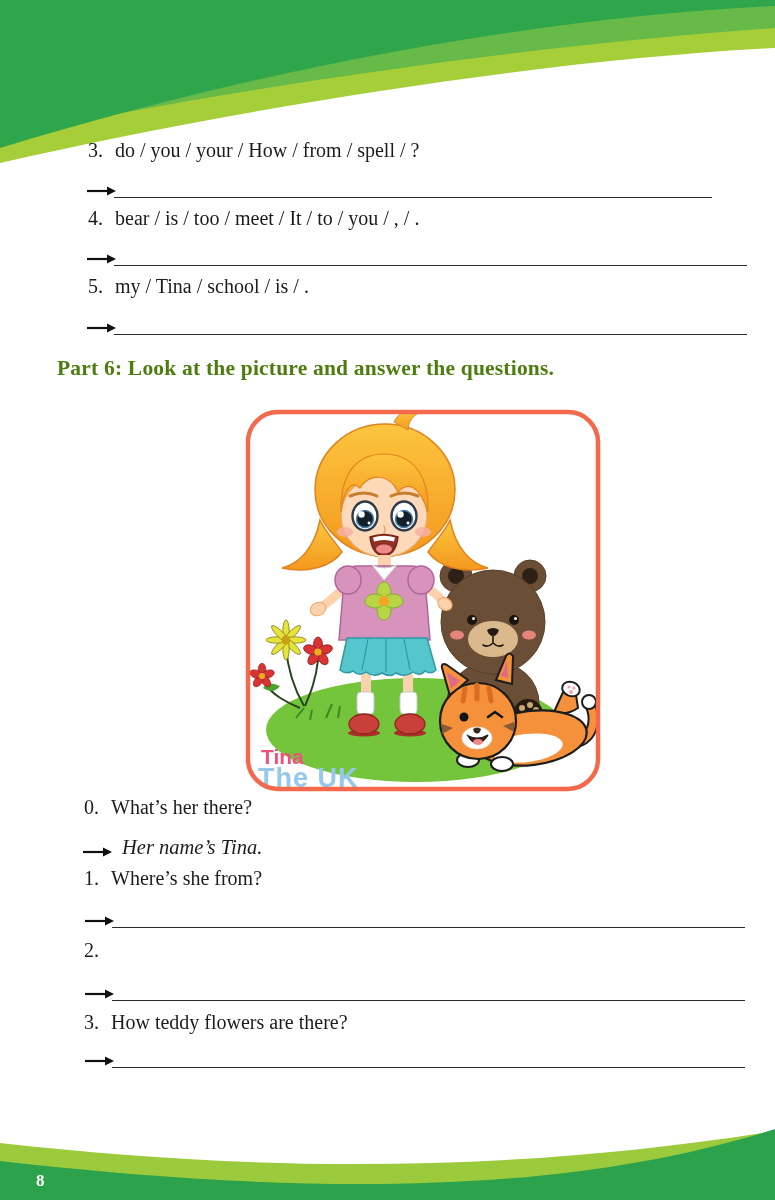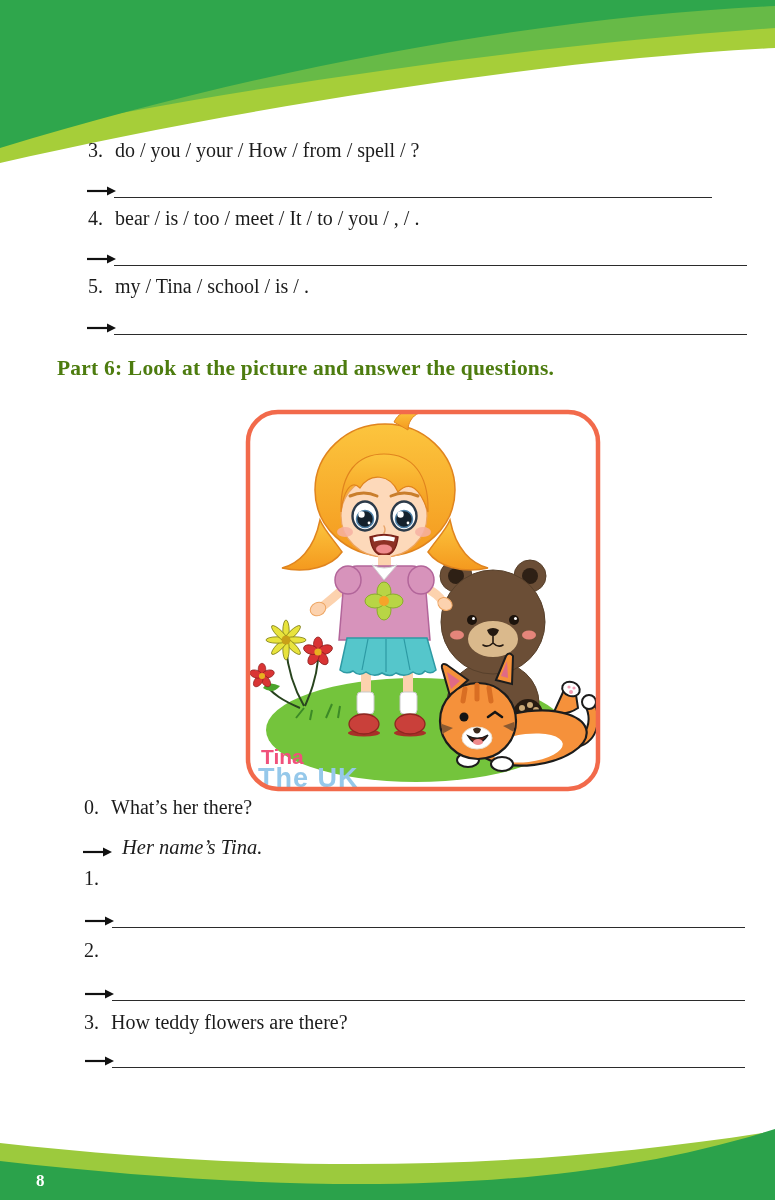--- a/index.html
+++ b/index.html
@@ -254,20 +254,21 @@
   <div class="ans-row abs" style="top:833px;left:82px">
     <svg class="arrow-svg" width="30" height="14" viewBox="0 0 30 14">
       <line x1="1" y1="7" x2="22" y2="7" stroke="#111" stroke-width="2.2"></line>
       <polygon points="21,2.6 30,7 21,11.4" fill="#111"></polygon>
     </svg>
     <span class="example-text">Her name’s Tina.</span>
   </div>
 
   <div class="q-row abs" style="top:866px;left:84px">
     <span class="q-num">1.</span>
+    <span class="q-text">Where’s she from?</span>
   </div>
   <div class="ans-row abs" style="top:902px;left:84px;right:30px">
     <svg class="arrow-svg" width="30" height="14" viewBox="0 0 30 14">
       <line x1="1" y1="7" x2="22" y2="7" stroke="#111" stroke-width="2.2"></line>
       <polygon points="21,2.6 30,7 21,11.4" fill="#111"></polygon>
     </svg>
     <div class="write-line"></div>
   </div>
 
   <div class="q-row abs" style="top:938px;left:84px">

